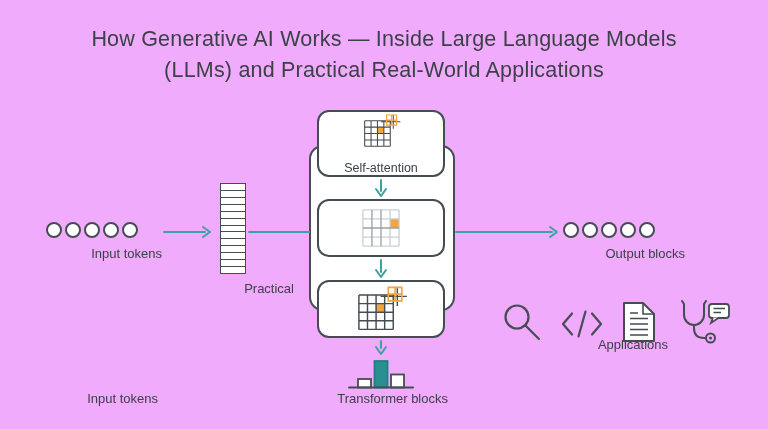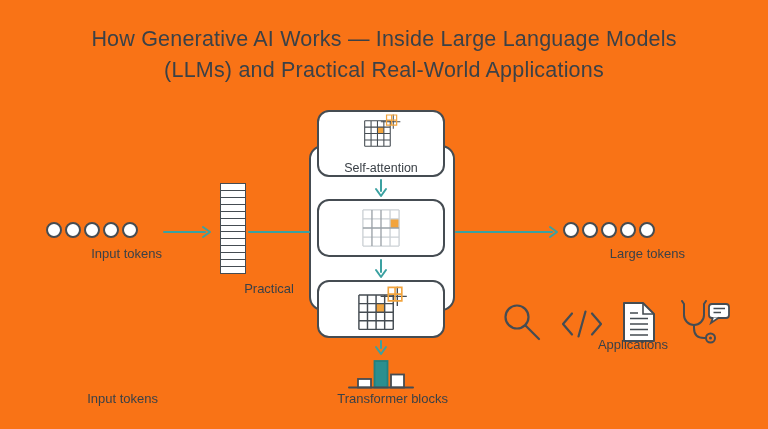--- a/index.html
+++ b/index.html
@@ -3,21 +3,21 @@
 <meta charset="utf-8">
 <style>
   :root{
     --teal:#3ba1a1; --teal-dark:#2a8f8f; --teal-darker:#20807f;
     --orange:#f2a43d; --ink:#454c52; --text:#3b4147;
     --grid-light:#ccd1d5; --grid-mid:#9ba2a8;
   }
   *{margin:0;padding:0;box-sizing:border-box}
   html,body{background:#fff}
   body{font-family:"Liberation Sans","DejaVu Sans",sans-serif;color:var(--text)}
-  .canvas{position:relative;width:768px;height:429px;background:#f97316;overflow:hidden}
+  .canvas{position:relative;width:768px;height:429px;background:#f0abfc;overflow:hidden}
 
   .title{position:absolute;top:24px;left:0;right:0;text-align:center;
          font-size:21.5px;line-height:31px;color:var(--text);letter-spacing:.2px;font-weight:400}
 
   .connectors{position:absolute;left:0;top:0;z-index:1;pointer-events:none}
   .conn path{fill:none;stroke:var(--teal);stroke-width:2;stroke-linecap:round;stroke-linejoin:round}
 
   .tok-row{position:absolute;display:flex;gap:3px;z-index:2}
   .tok{width:16px;height:16px;border:2px solid var(--ink);border-radius:50%;background:#fff}
 
@@ -157,21 +157,21 @@
     <path class="g-ink2" d="M1,30.5 H65"></path>
   </svg>
 
   <div class="tok-row" style="left:563px;top:222px">
     <span class="tok"></span>
     <span class="tok"></span>
     <span class="tok"></span>
     <span class="tok"></span>
     <span class="tok"></span>
   </div>
-  <div class="lbl" style="left:557px;top:246px;width:128px">Large tokens</div>
+  <div class="lbl" style="left:557px;top:246px;width:128px">Output blocks</div>
 
   <div class="apps">
     <svg class="app-icon" style="left:0px;top:2px" width="42" height="42" viewBox="0 0 42 42">
       <circle cx="16" cy="15" r="11.5" class="g-ink22"></circle>
       <path class="g-ink22" d="M24.5,23.5 L38,37"></path>
     </svg>
     <svg class="app-icon" style="left:58px;top:10px" width="46" height="28" viewBox="0 0 46 28">
       <path class="g-ink22" d="M13,3.5 L4,14 L13,24.5 M33,3.5 L42,14 L33,24.5 M26.5,1.5 L19.5,26.5"></path>
     </svg>
     <svg class="app-icon" style="left:121px;top:1px" width="34" height="42" viewBox="0 0 34 42">

